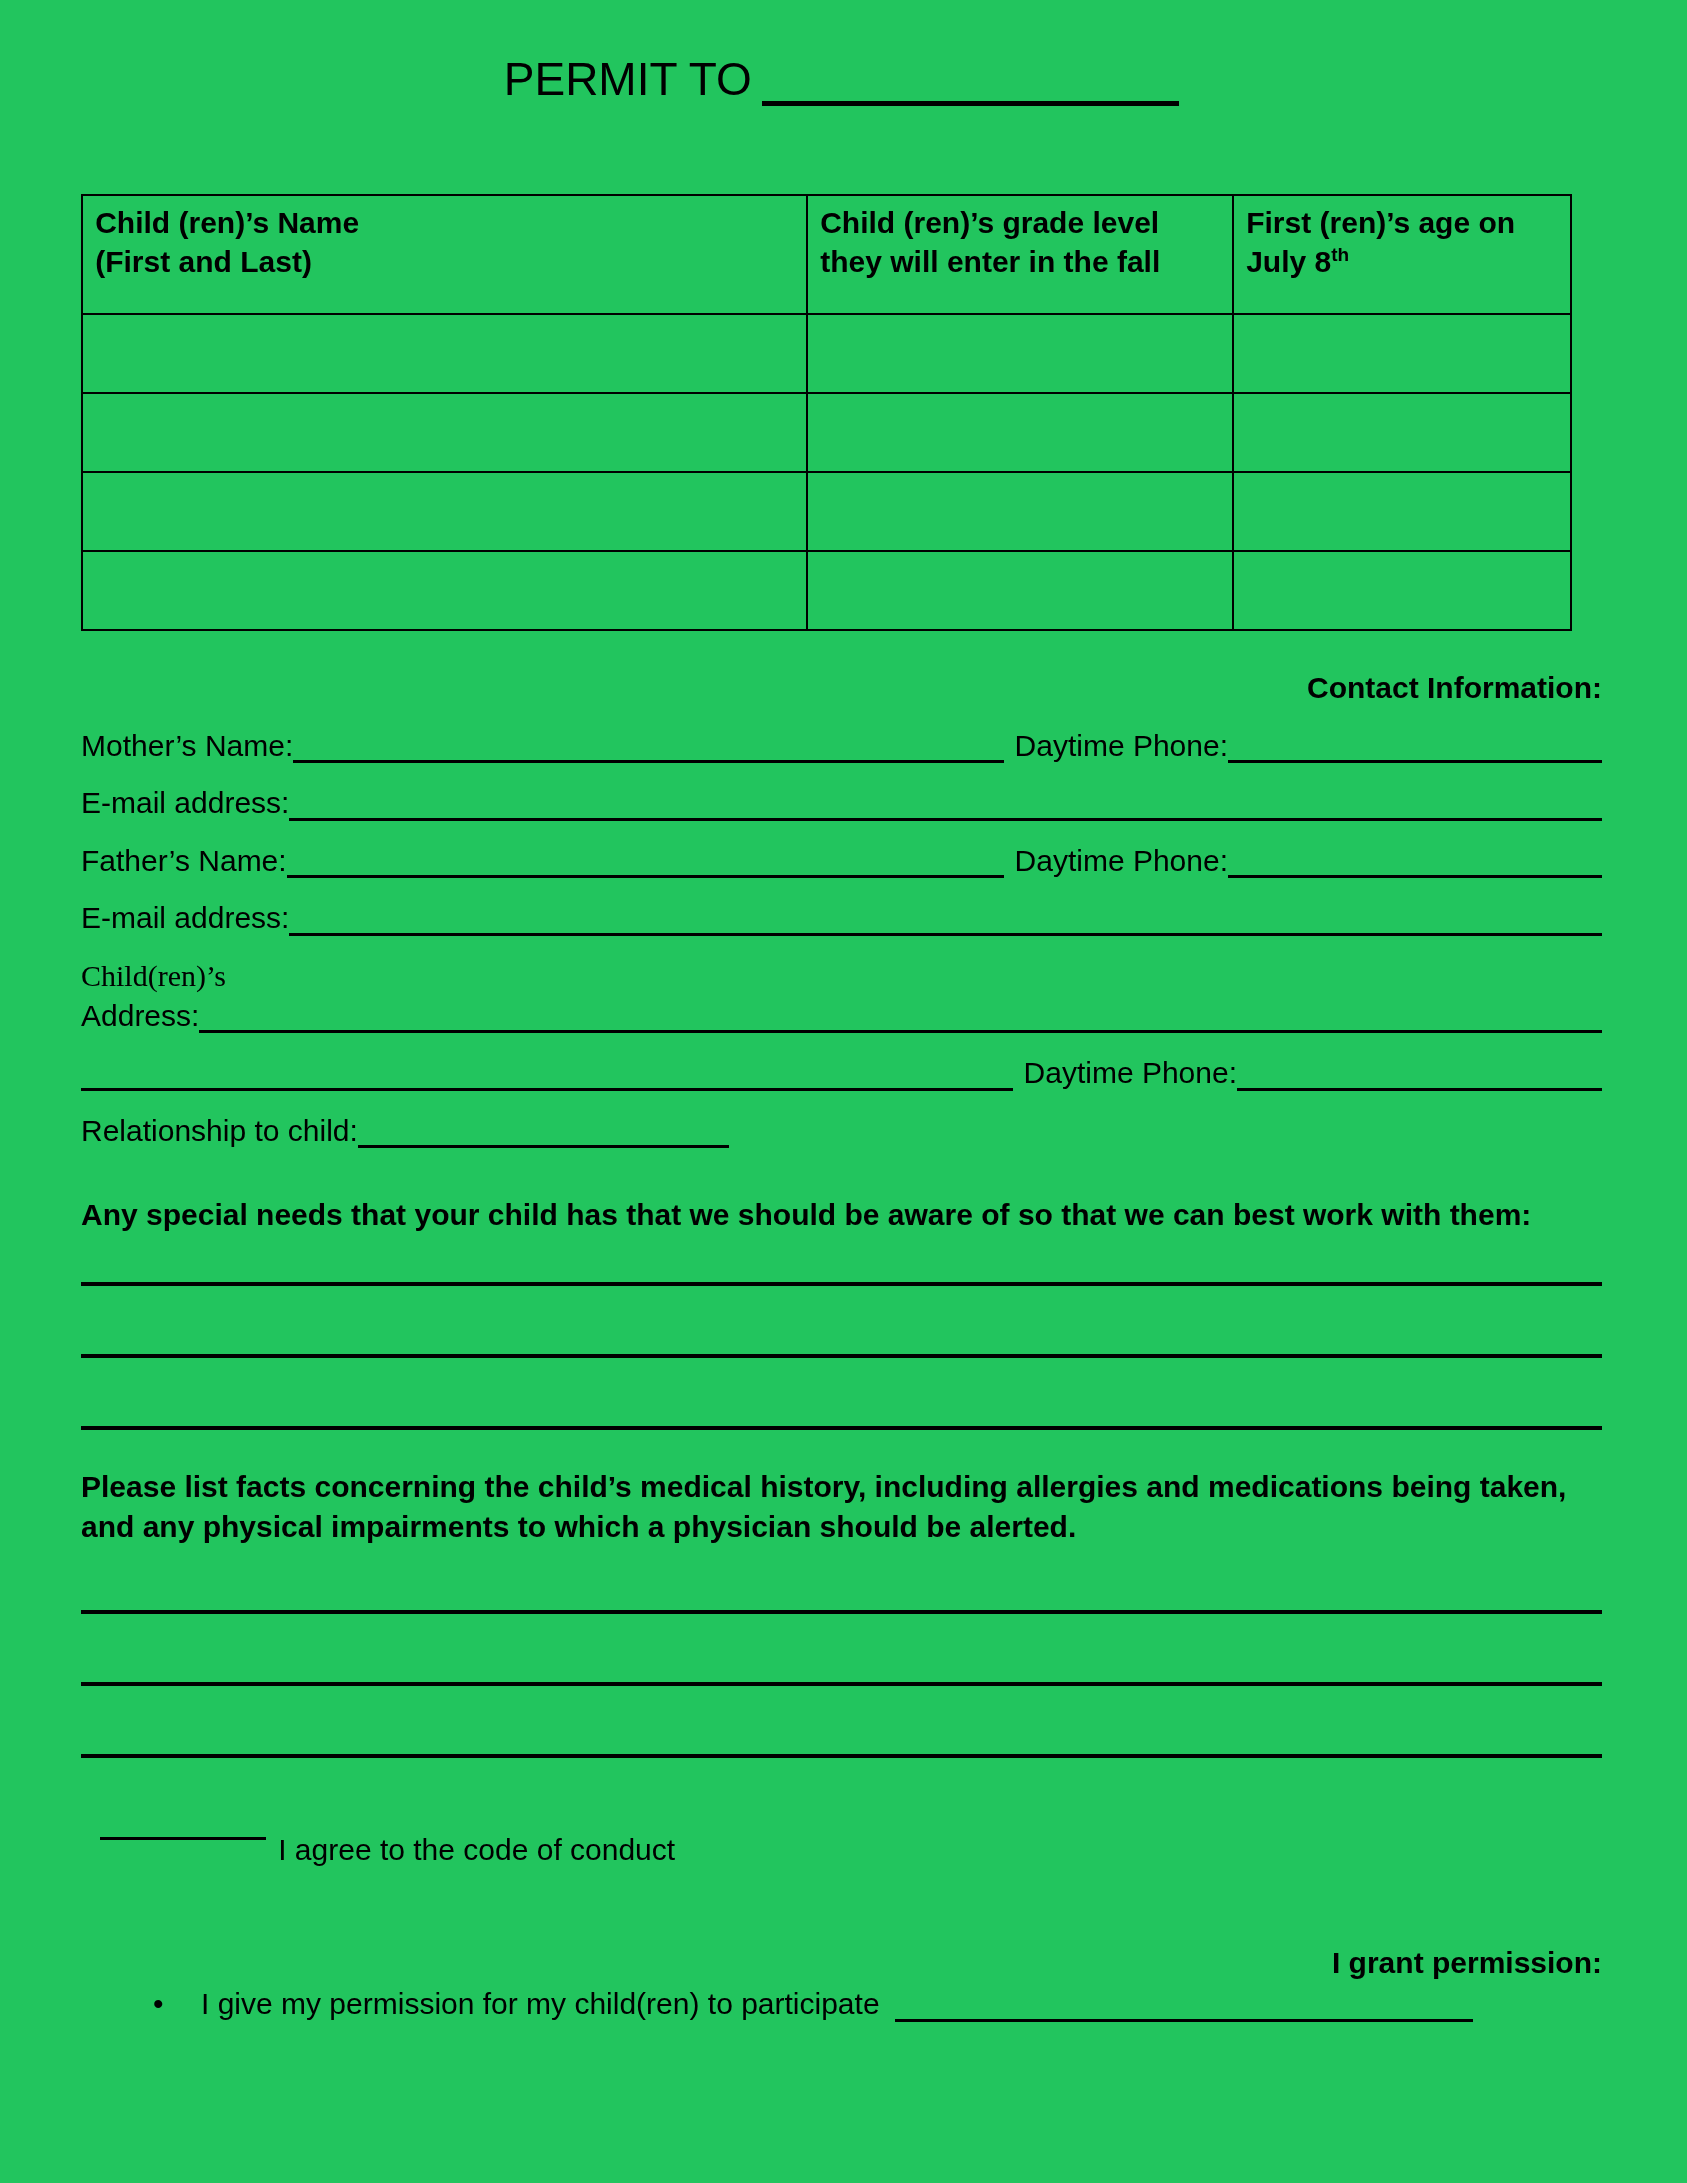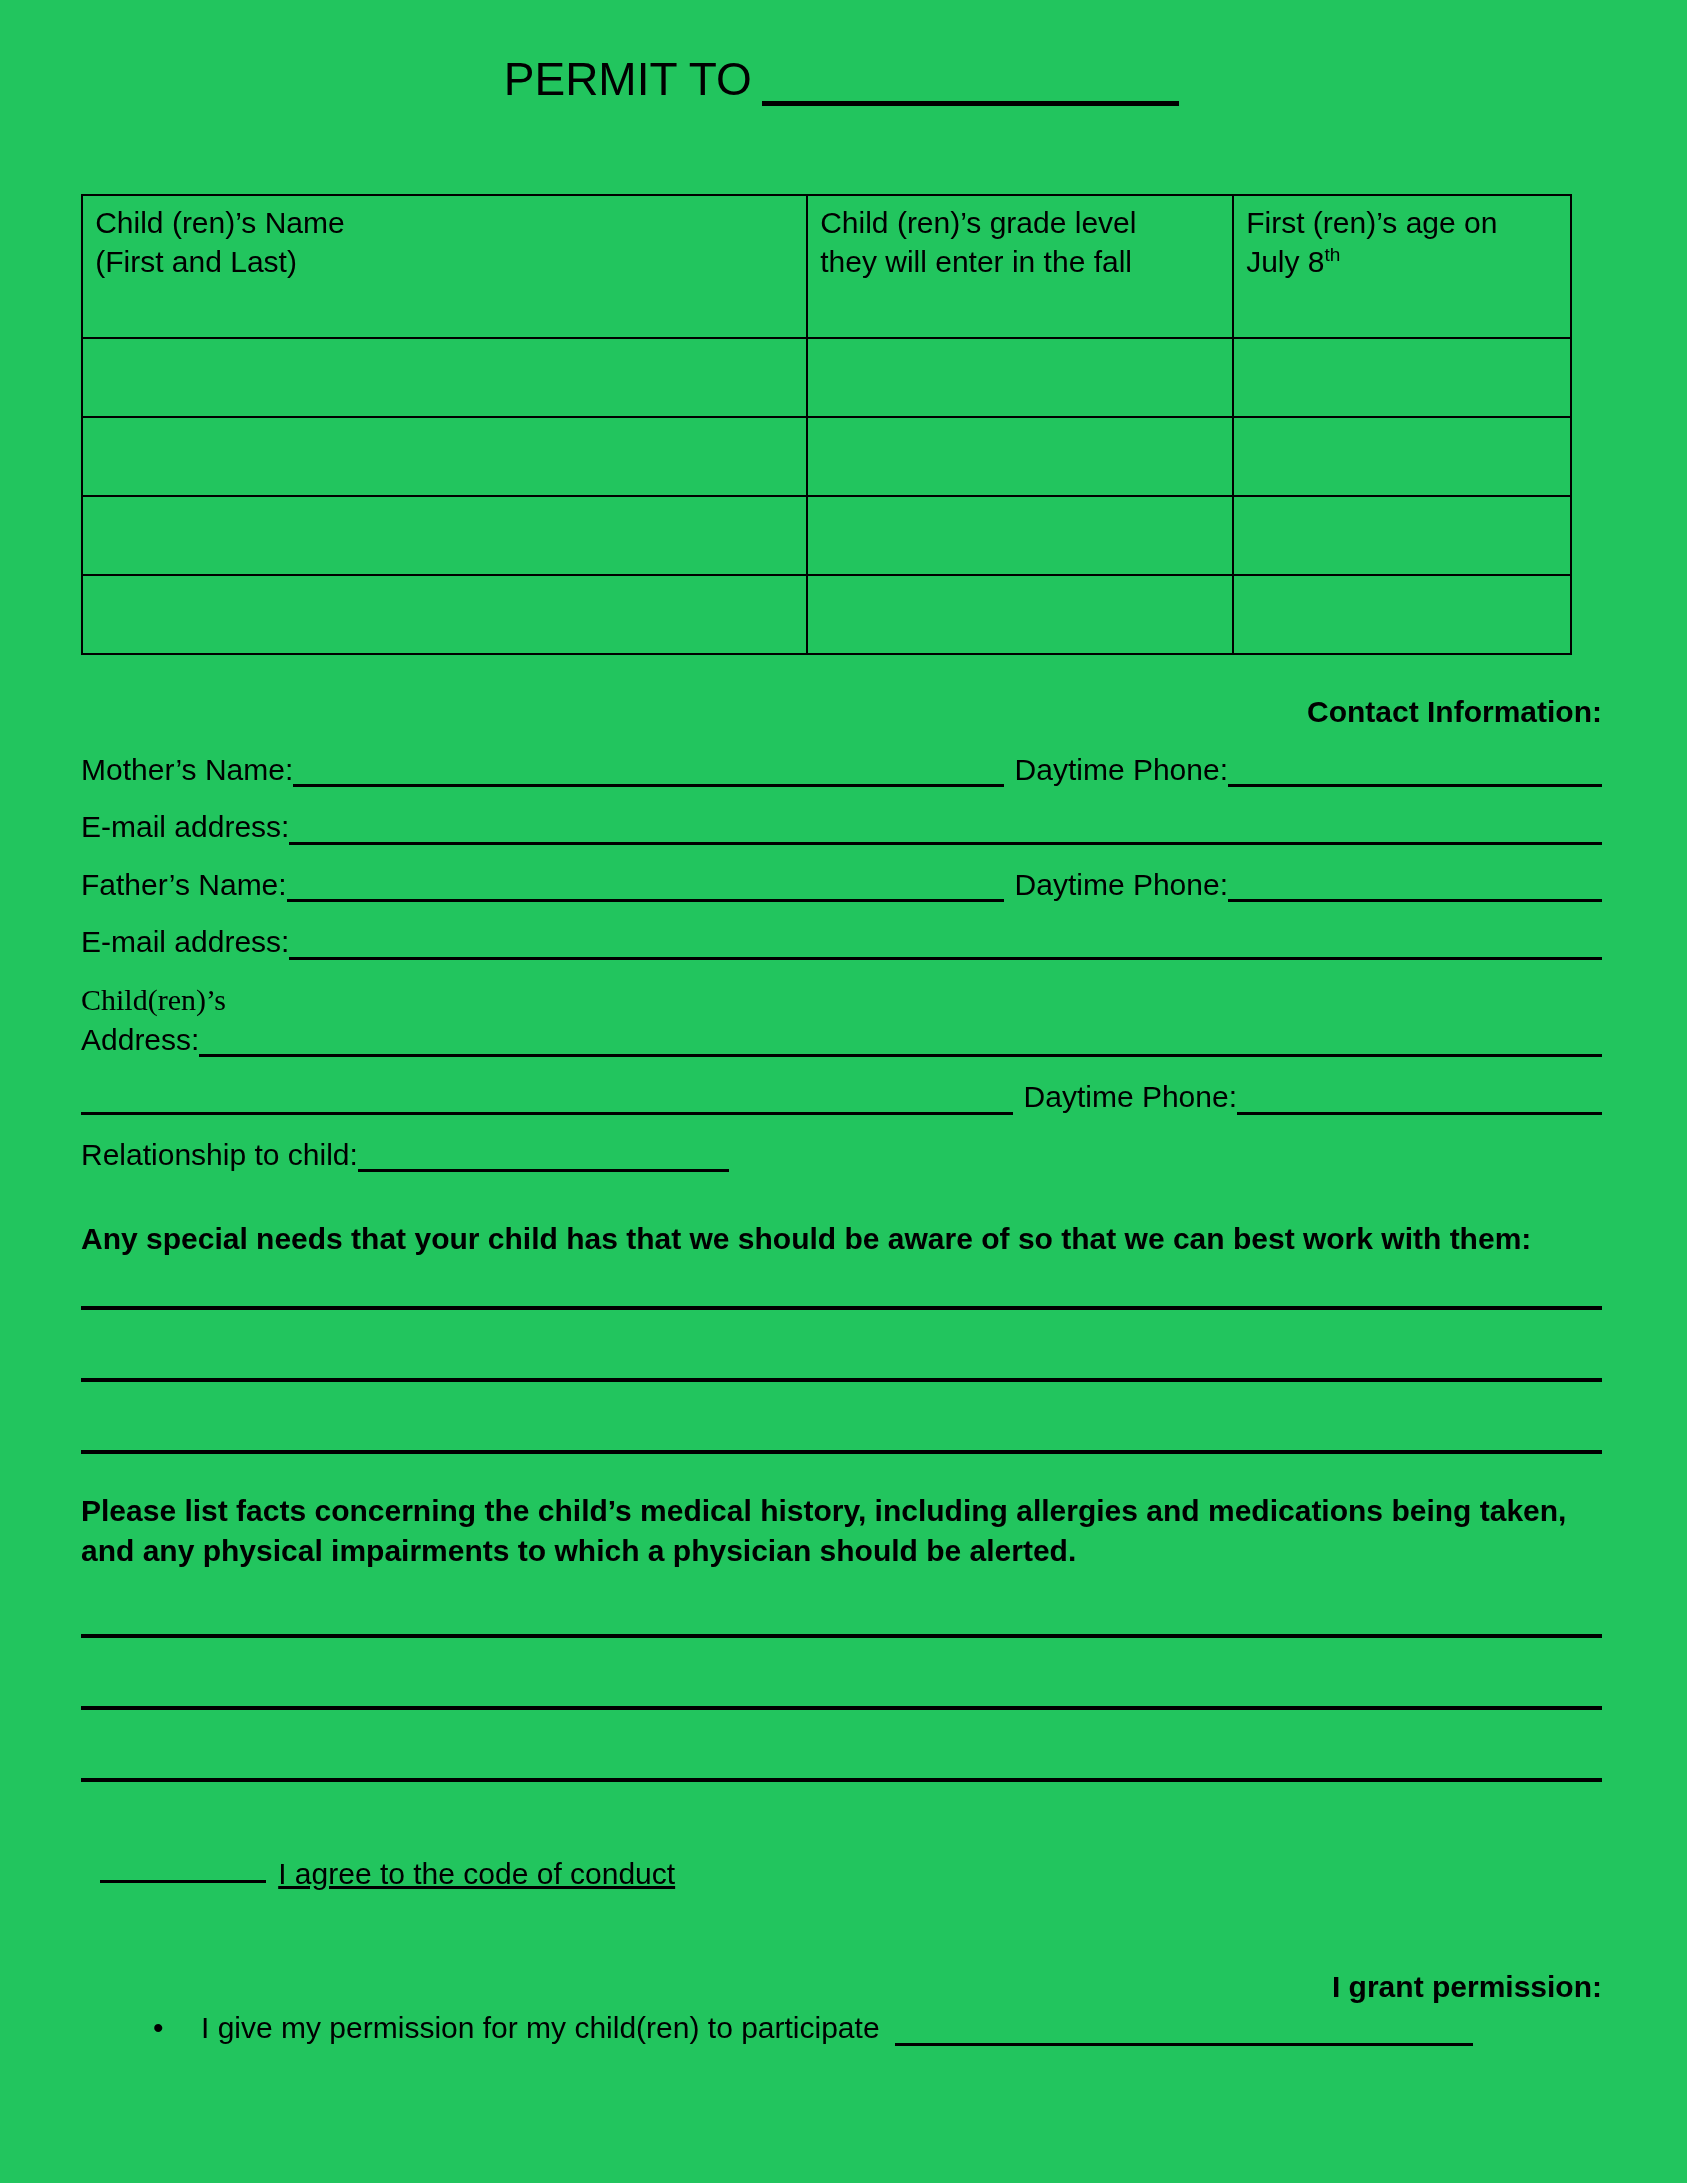--- a/index.html
+++ b/index.html
@@ -46,21 +46,21 @@
     vertical-align: top;
     text-align: left;
     font-weight: 400;
     font-size: 30px;
     line-height: 39px;
     padding: 7px 12.2px;
   }
   .col-name  { width: 725px; }
   .col-grade { width: 426px; }
   .col-age   { width: 338px; }
-  tr.header-row th { height: 143px; }
+  tr.header-row th { height: 119px; font-weight: bold; }
   tr.entry-row td  { height: 79px; }
   sup.th-sup { font-size: 19px; vertical-align: super; line-height: 0; text-align: right; }
 
   
   .section-heading {
     font-weight: 700;
     line-height: 40px;
     text-align: right;
   }
   .contact-heading { margin-top: 37px; margin-bottom: 17.5px; }
@@ -96,23 +96,22 @@
     border-bottom: 4.4px solid #000;
   }
   .wl-sn-1 { height: 51px; }
   .wl-mh-1 { height: 67px; }
   .wl-mid  { height: 72px; }
 
   
   .conduct-row {
     margin-top: 72px;
     display: flex;
-    align-items: center;
-    line-height: 40px;
-    text-decoration: underline;
+    align-items: flex-start;
+    line-height: 40px;
   }
   .conduct-blank {
     width: 166px;
     flex: 0 0 auto;
     margin-left: 19px;
     border-bottom: 3.5px solid #000;
     height: 0;
     position: relative;
     top: 7.9px;
   }

